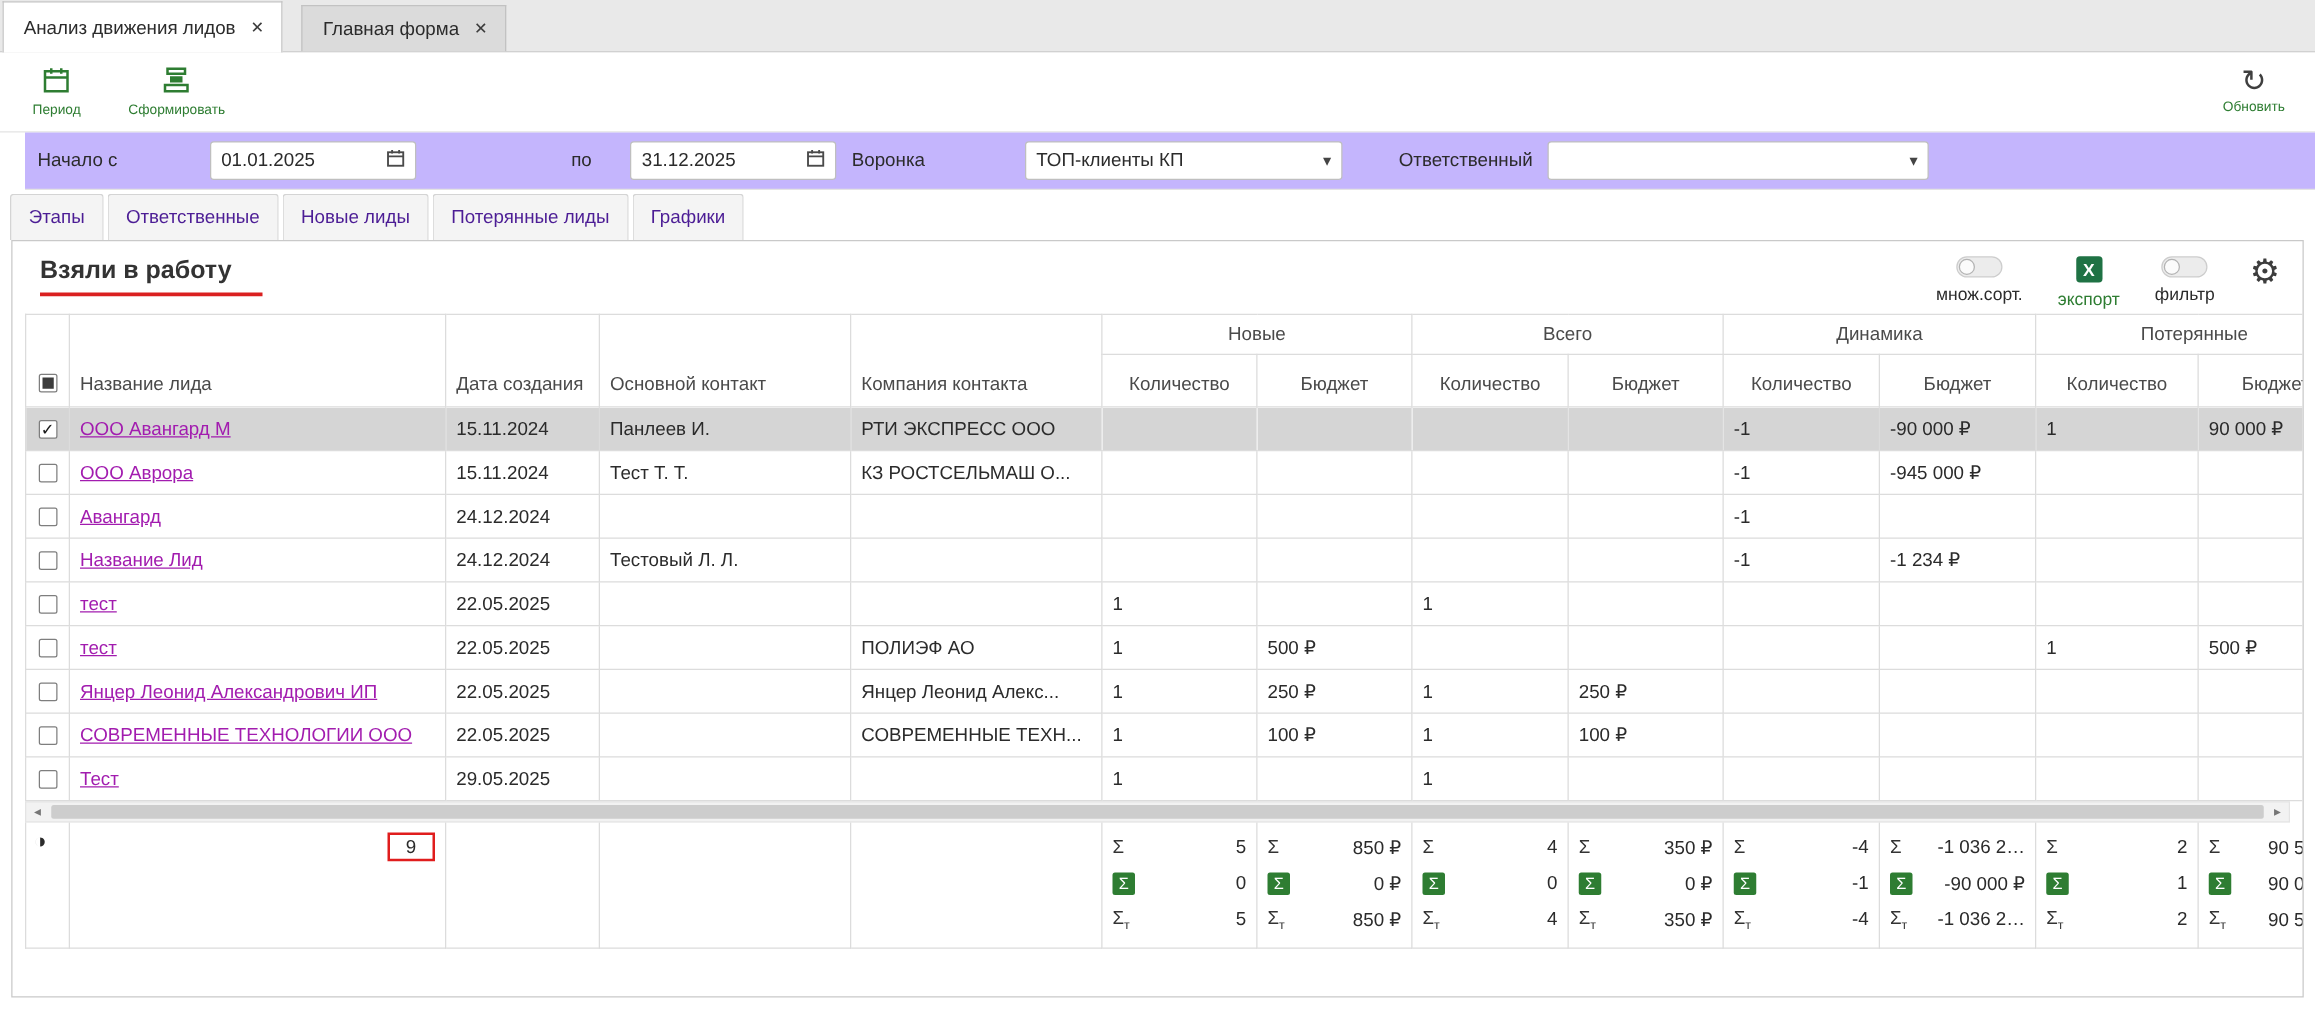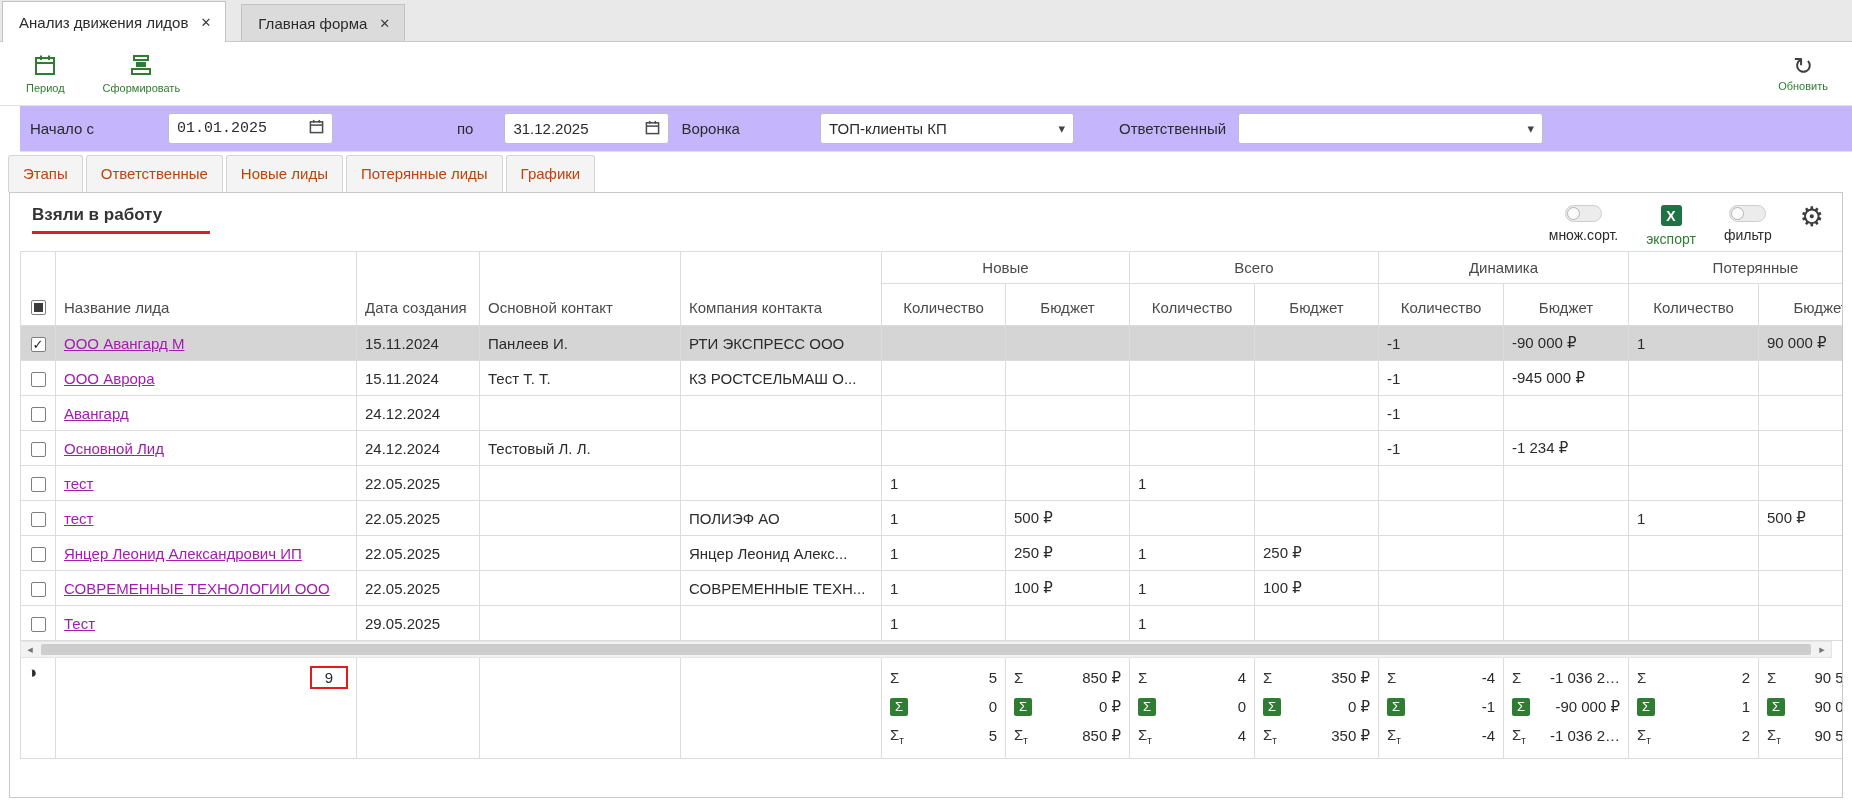--- a/index.html
+++ b/index.html
@@ -24,29 +24,29 @@
   .filters { height:46px; display:flex; align-items:center; border-bottom:1px solid #e3e3e3; padding-left:10px; background:#c4b5fd;margin-left:20px; }
   .flabel { color:#2b2b2b; white-space:nowrap; }
   .field { height:31px; border:1px solid #bfbfbf; border-radius:3px; display:flex; align-items:center; justify-content:space-between; padding:0 8px; background:#fff; cursor:text; }
   .datefield { width:165px; }
   .combo { cursor:pointer; }
   .combo .arrow { color:#444; font-size:13px; margin-left:8px; }
   .cal16 { flex:0 0 auto; }
 
   
   .tabstrip { height:40px; display:flex; align-items:flex-end; padding-left:8px; background:#fff; }
-  .rtab { padding:9px 14px 10px; border:1px solid #d4d4d4; border-bottom:none; background:#f4f4f4; margin-right:3px; font-size:15px; color:#c2410c; border-radius:3px 3px 0 0; position:relative; cursor:pointer; white-space:nowrap; }
+  .rtab { padding:9px 14px 10px; border:1px solid #d4d4d4; border-bottom:none; background:#f4f4f4; margin-right:3px; font-size:15px; color:#4c1d95; border-radius:3px 3px 0 0; position:relative; cursor:pointer; white-space:nowrap; }
   .rtab.active { background:#fff; font-weight:bold; z-index:2; }
   .tab-annotation { position:absolute; inset:-2px -4px -3px -4px; border:2px solid #e01d1d; pointer-events:none; }
 
   
   .panel { margin:0 9px; border:1px solid #c9c9c9; overflow:hidden; height:606px; background:#fff; position:relative; }
 
   .section-head { display:flex; justify-content:space-between; align-items:flex-start; padding:12px 18px 0 22px; height:58px; }
-  .sec-title { font-size:17px; font-weight:bold; color:#333; }
+  .sec-title { font-size:20px; font-weight:bold; color:#333; }
   .title-underline { height:3px; background:#da2020; width:178px; margin-top:6px; }
   .controls { display:flex; align-items:flex-start; gap:28px; }
   .ctrl { display:flex; flex-direction:column; align-items:center; gap:5px; cursor:pointer; }
   .clabel { font-size:14px; color:#2b2b2b; }
   .clabel.green { color:#2e7d32; }
   .toggle { width:37px; height:17px; background:#ececec; border:1px solid #cdcdcd; border-radius:9px; position:relative; }
   .toggle .knob { position:absolute; left:1px; top:1px; width:13px; height:13px; border-radius:50%; background:#fbfbfb; border:1px solid #b3b3b3; }
   .xl-icon { width:21px; height:21px; background:#1f7244; color:#fff; font-weight:bold; font-size:14px; display:flex; align-items:center; justify-content:center; border-radius:3px; }
   .gear { font-size:27px; color:#3d3d3d; line-height:25px; margin-top:0; }
 
@@ -120,21 +120,21 @@
   </div>
   <div class="spacer"></div>
   <div class="tbtn refresh">
     <span class="refresh-glyph">↻</span>
     <span class="lbl">Обновить</span>
   </div>
 </div>
 
 <div class="filters">
   <span class="flabel">Начало с</span>
-  <div class="field datefield" style="margin-left:74px;font-family:Liberation Mono, monospace;">
+  <div class="field datefield" style="margin-left:74px;">
     <span>01.01.2025</span>
     <span class="cal16">
       <svg width="15" height="15" viewBox="0 0 16 16">
           <rect x="1.5" y="3" width="13" height="11.5" fill="none" stroke="#4a4a4a" stroke-width="1.6"></rect>
           <line x1="1.5" y1="6.5" x2="14.5" y2="6.5" stroke="#4a4a4a" stroke-width="1.6"></line>
           <line x1="5" y1="1" x2="5" y2="4" stroke="#4a4a4a" stroke-width="1.6"></line>
           <line x1="11" y1="1" x2="11" y2="4" stroke="#4a4a4a" stroke-width="1.6"></line>
         </svg>
     </span>
   </div>
@@ -285,21 +285,21 @@
           <td class="num"></td>
           <td class="num"></td>
           <td class="num"></td>
           <td class="num">-1</td>
           <td class="num"></td>
           <td class="num"></td>
           <td class="num"></td>
         </tr>
         <tr>
           <td style="text-align: center; padding: 0px;"><span class="cb"></span></td>
-          <td><a class="lead-link" href="#">Основной Лид</a></td>
+          <td><a class="lead-link" href="#">Название Лид</a></td>
           <td>24.12.2024</td>
           <td>Тестовый Л. Л.</td>
           <td></td>
           <td class="num"></td>
           <td class="num"></td>
           <td class="num"></td>
           <td class="num"></td>
           <td class="num">-1</td>
           <td class="num">-1 234 ₽</td>
           <td class="num"></td>

